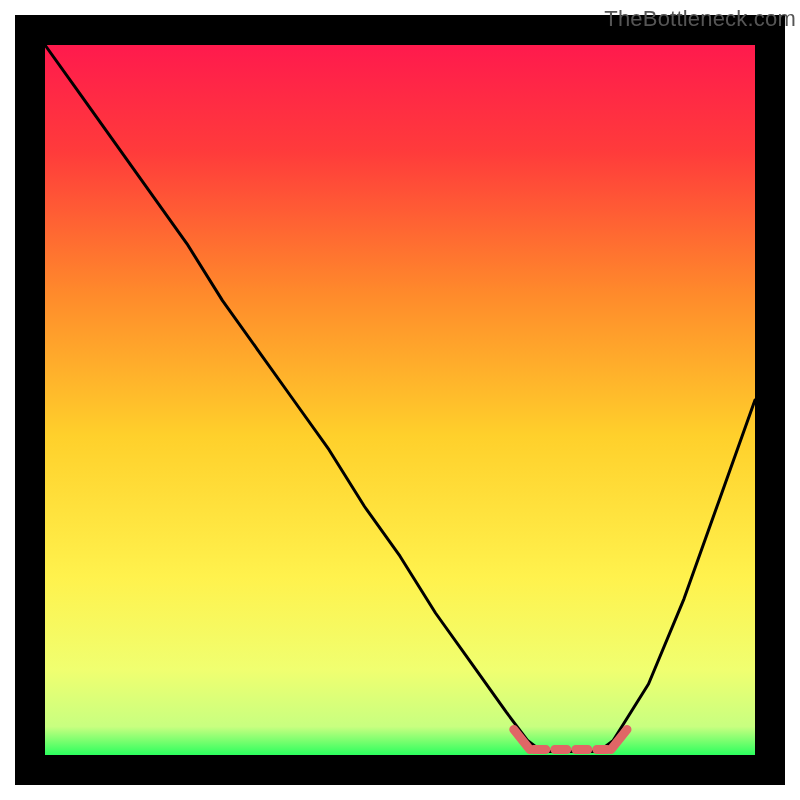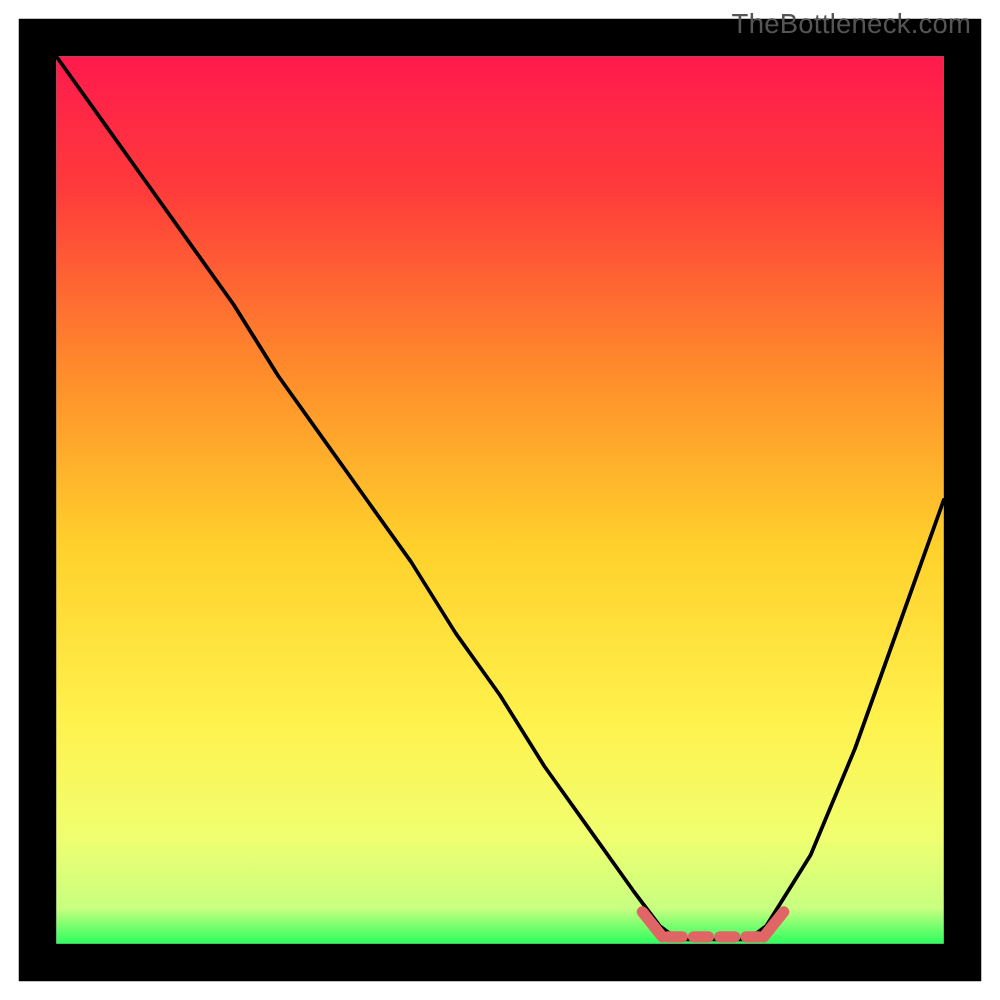--- a/index.html
+++ b/index.html
@@ -11,21 +11,21 @@
     overflow: hidden;
   }
   .chart-container {
     position: relative;
     width: 800px;
     height: 800px;
   }
   .watermark {
     position: absolute;
     top: 6px;
-    right: 23px;
+    right: 4px;
     font-family: Arial, Helvetica, sans-serif;
     font-size: 22px;
     color: #555;
     font-weight: 500;
     z-index: 10;
     letter-spacing: 0.2px;
   }
   svg {
     display: block;
   }

